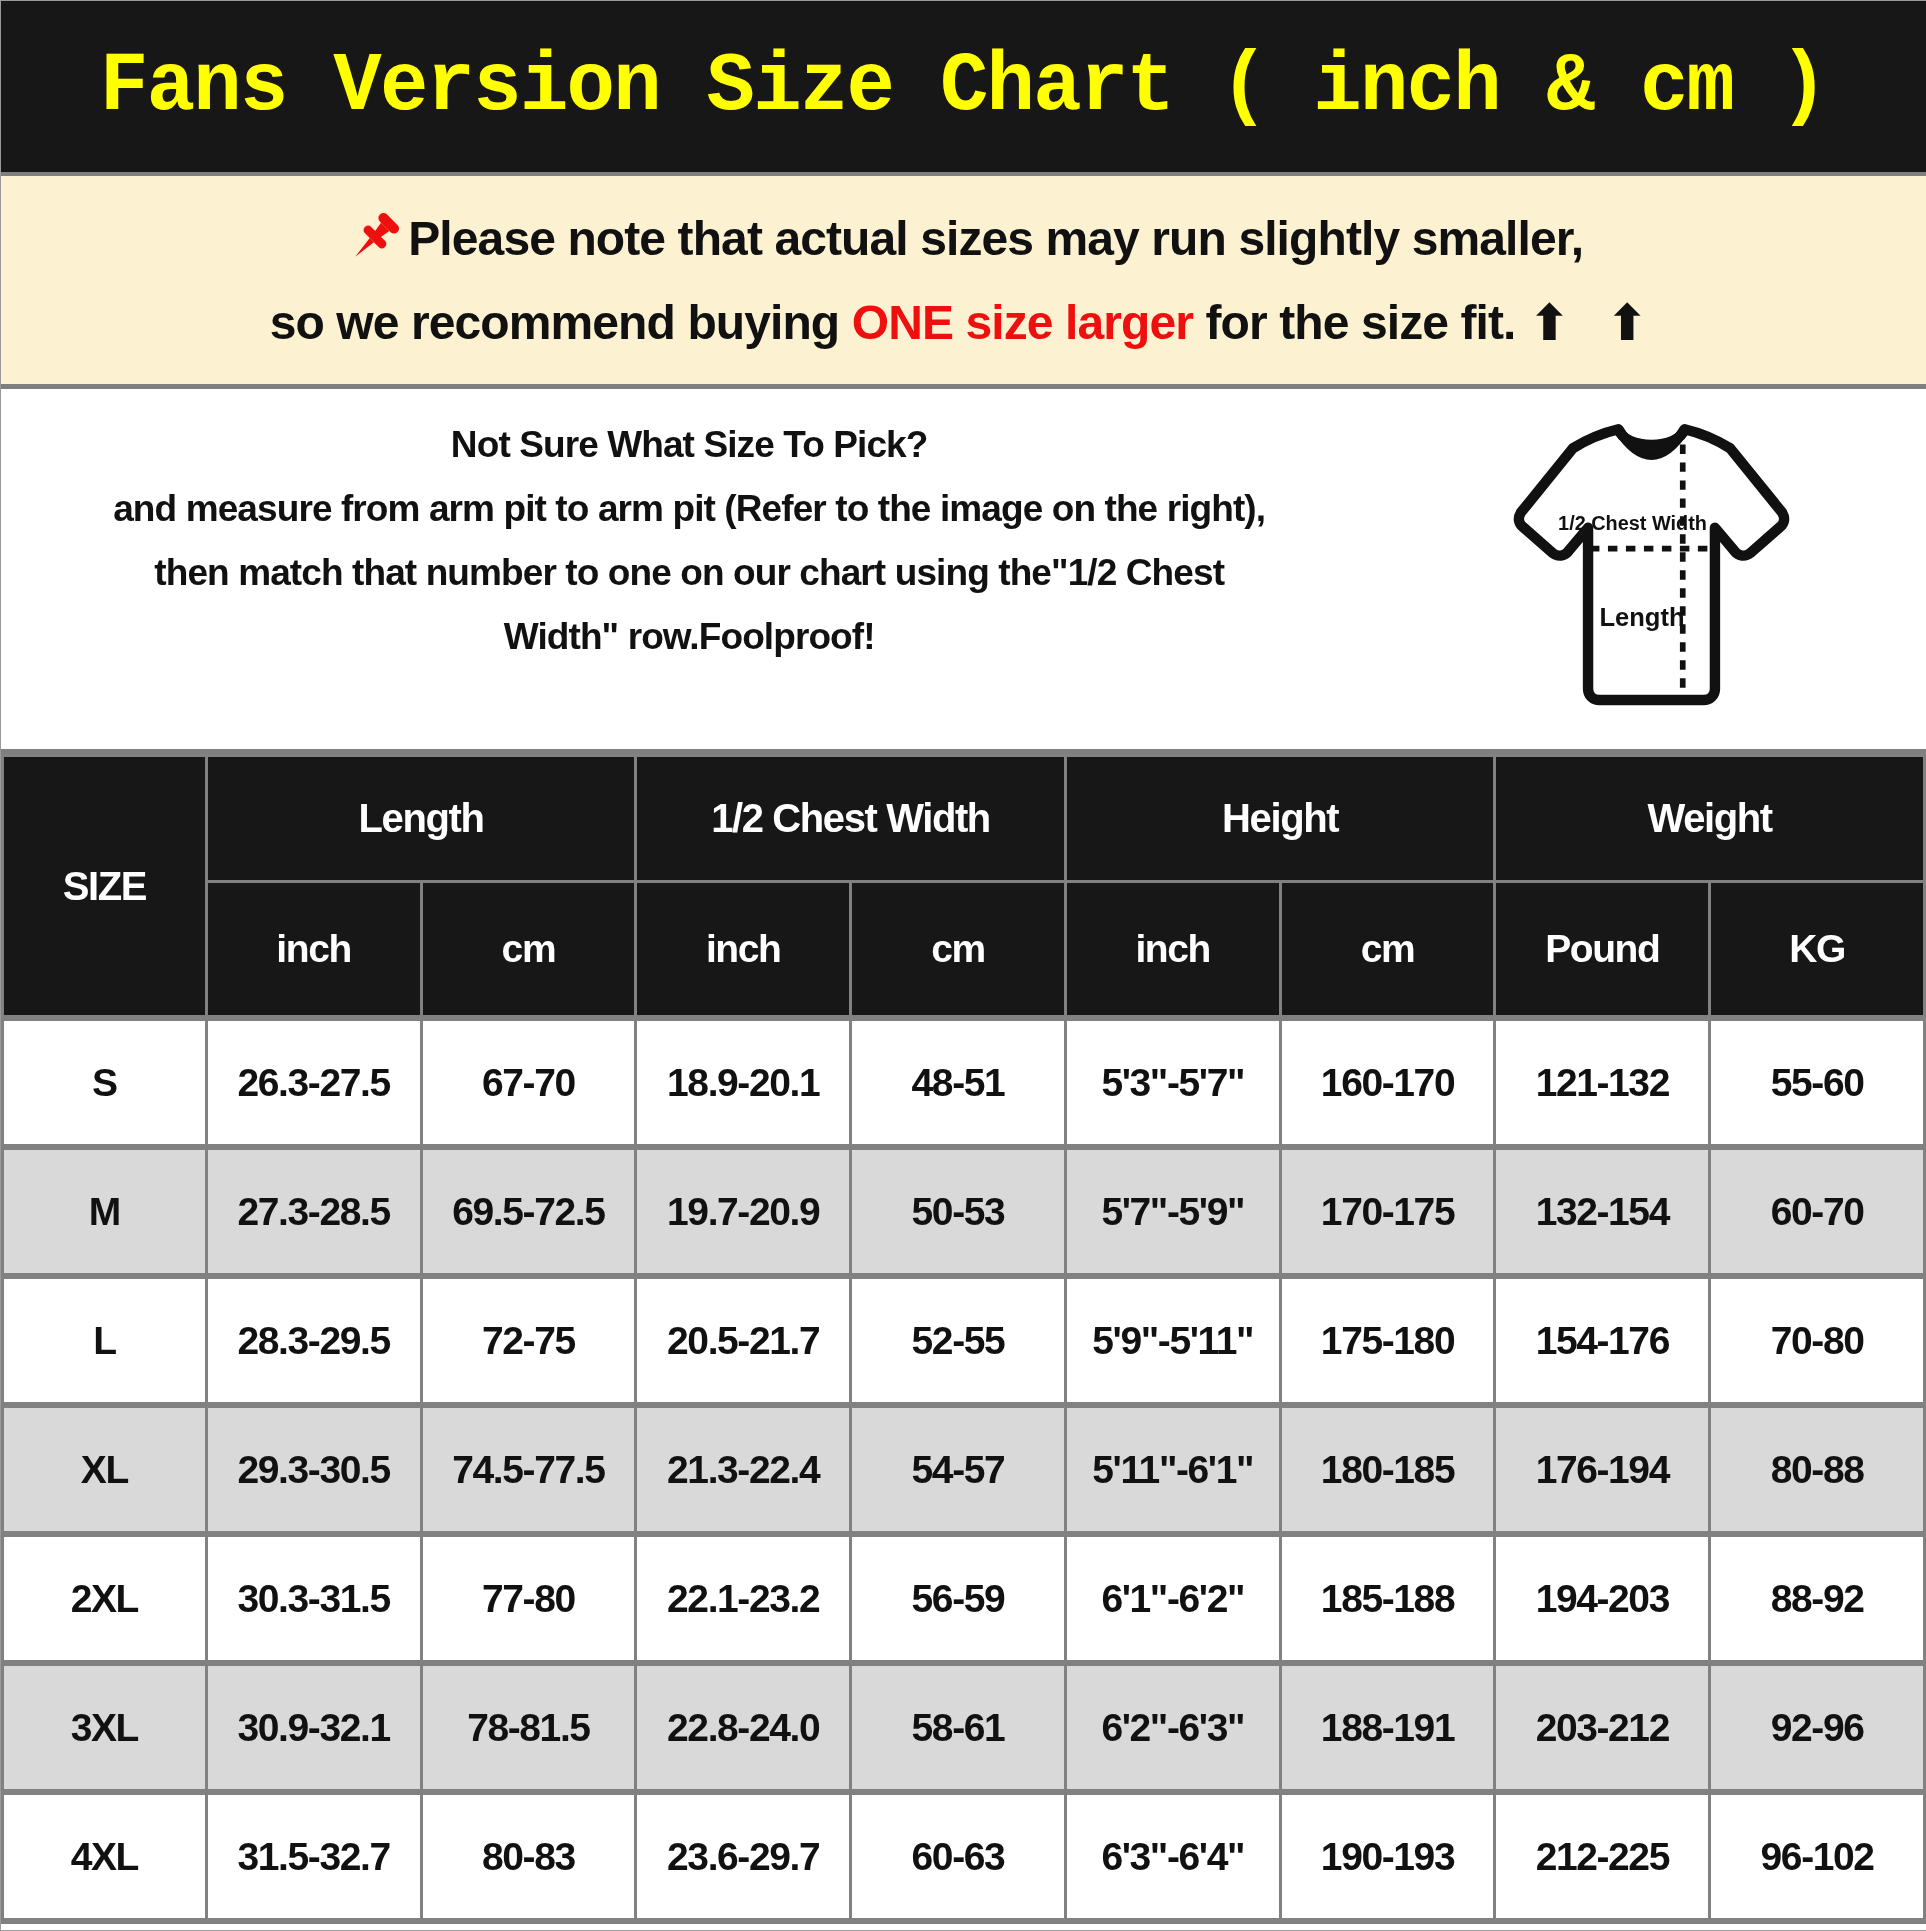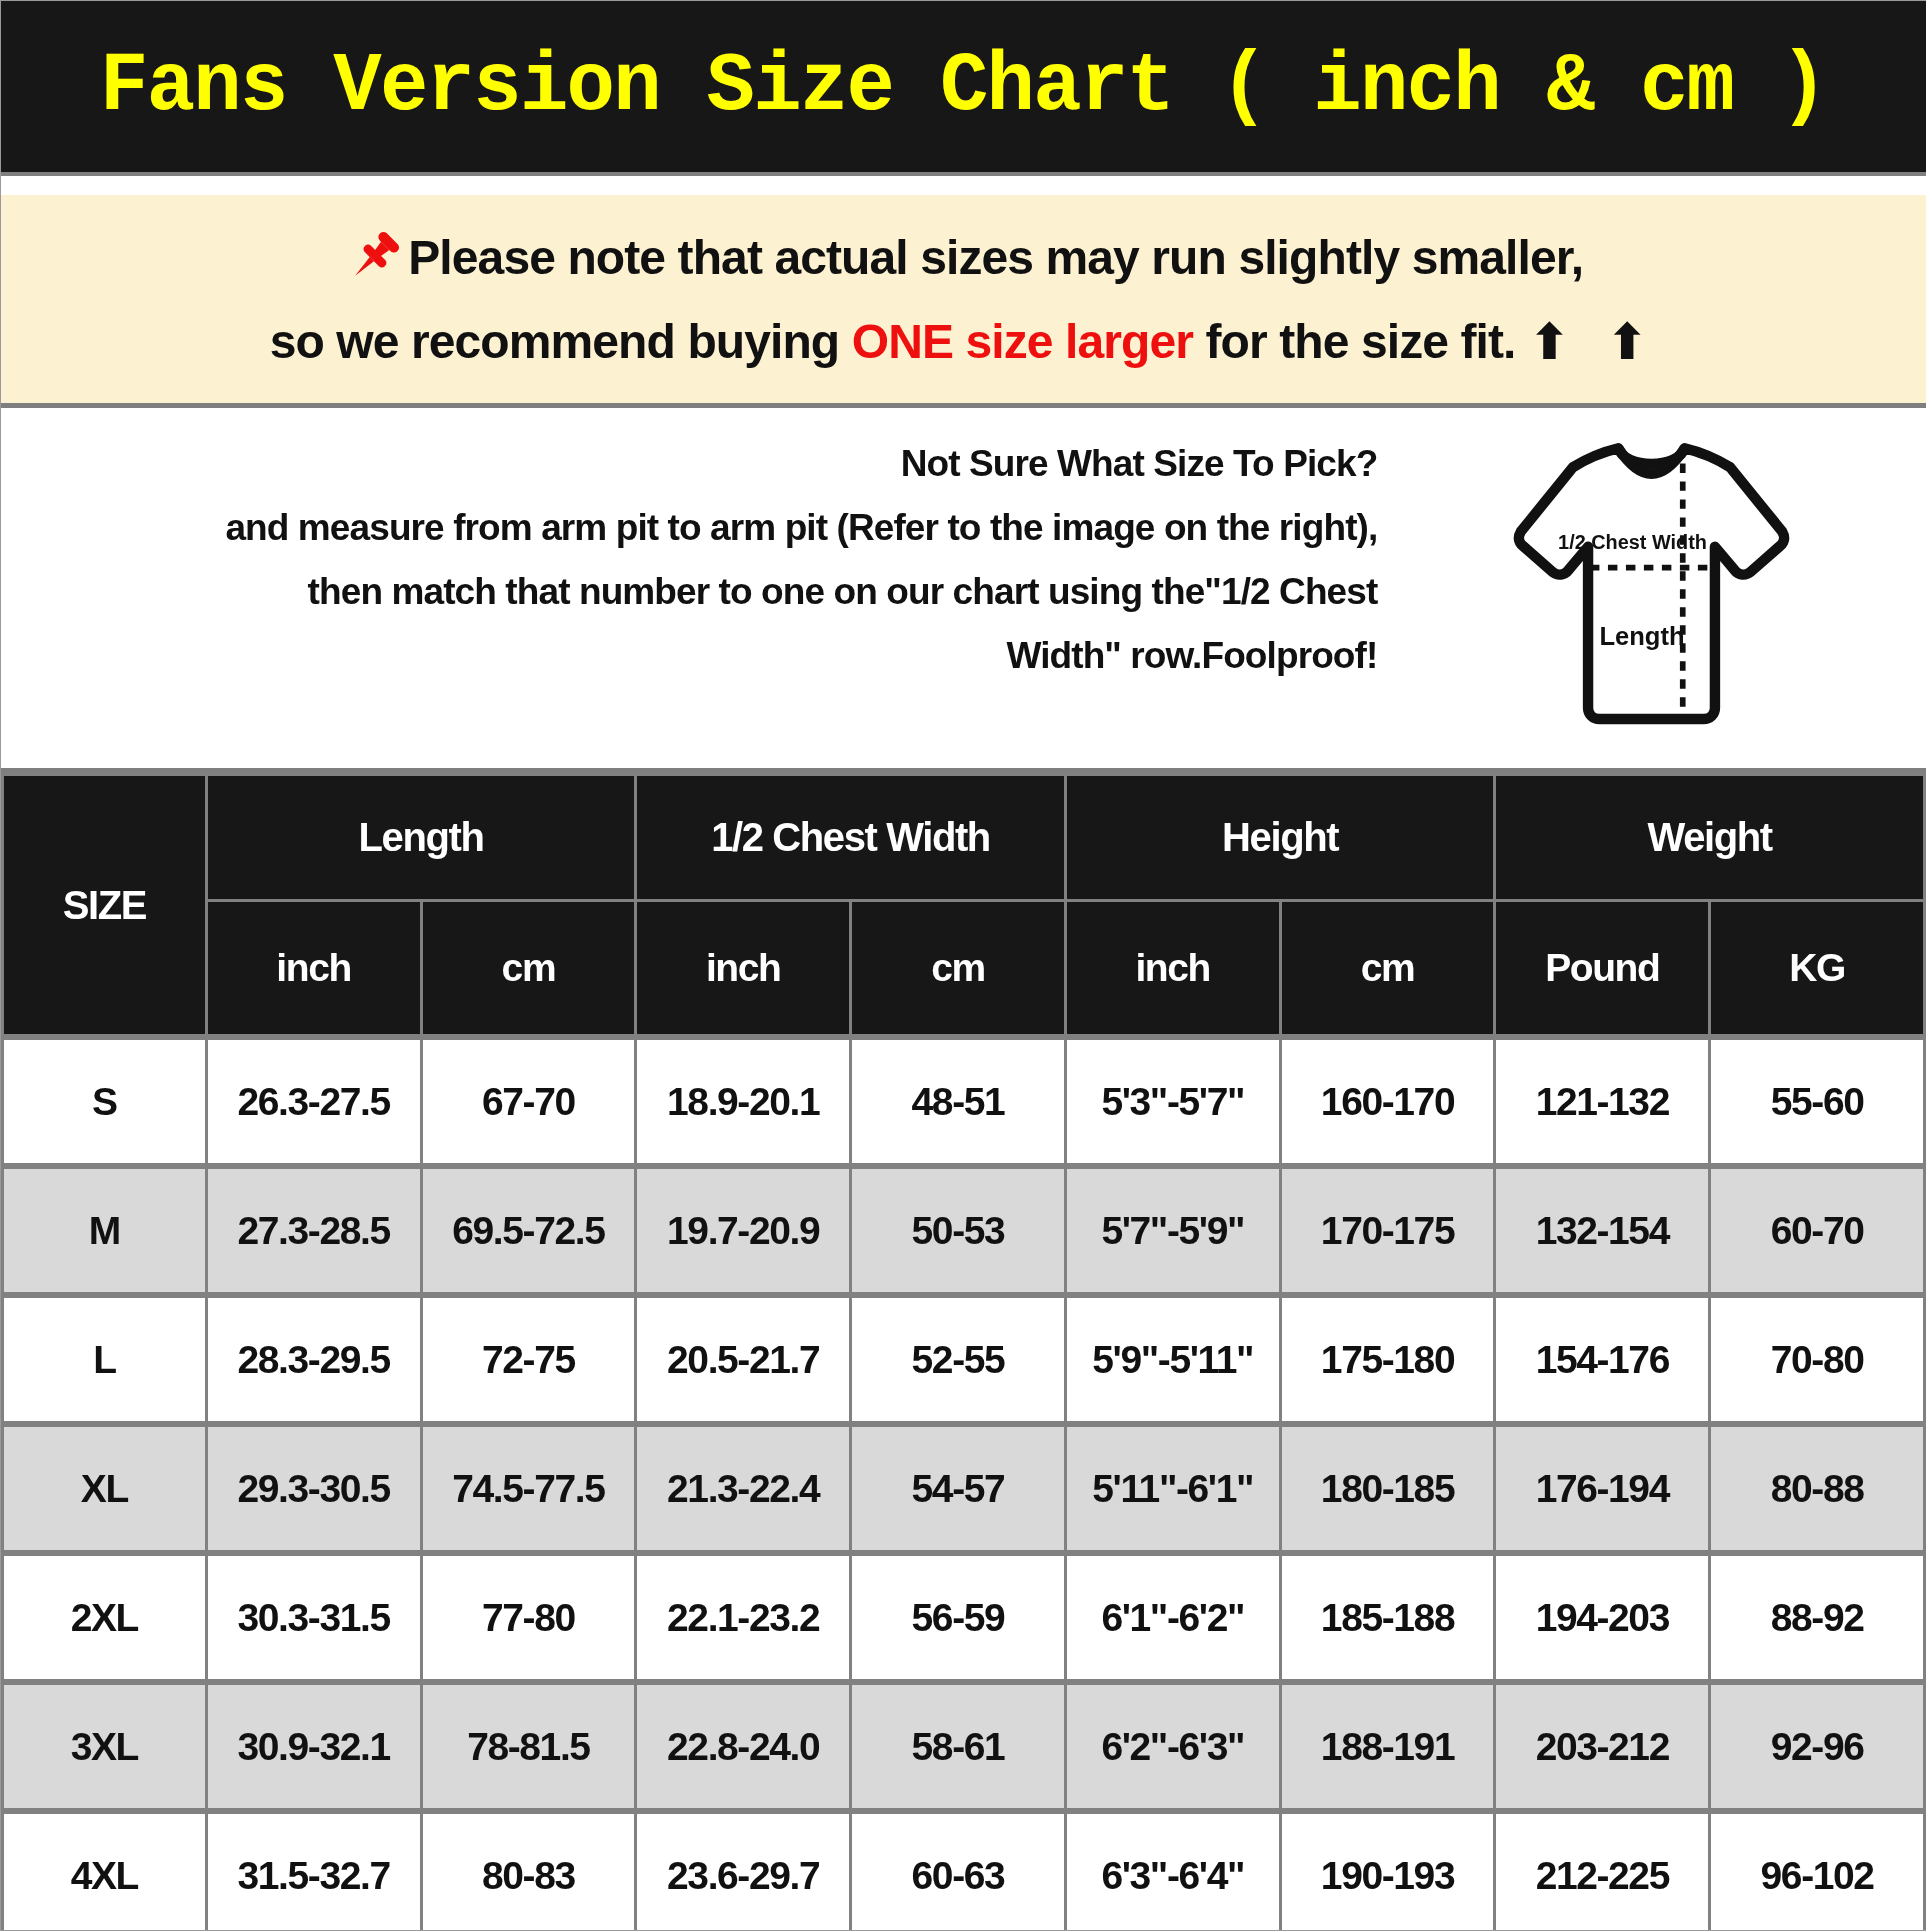--- a/index.html
+++ b/index.html
@@ -18,33 +18,33 @@
   }
   .title-bar h1{
     margin:0;font-size:84px;letter-spacing:-1.8px;
     color:var(--title-text,#ffff00);font-weight:bold;
     transform:scaleX(.96);white-space:nowrap;
   }
   
   .note{
     height:208px;background:var(--note-bg,#fcf1d1);
     display:flex;flex-direction:column;align-items:center;justify-content:center;
-    gap:26px;border-bottom:5.5px solid #7f7f7f;margin-top:19px;
+    gap:26px;border-bottom:5.5px solid #7f7f7f;
   }
   .note-line{font-size:48px;letter-spacing:-0.9px;white-space:nowrap;display:flex;align-items:center;}
   .note-line .hl{color:var(--accent-red,#ee0f0f);text-align:right;}
   .pin{width:59px;height:59px;margin-right:5.5px;flex:0 0 auto;}
   .arrows{font-family:"DejaVu Sans","Liberation Sans",sans-serif;font-size:50px;letter-spacing:9.2px;margin-left:13px;}
   
   .howto{height:360px;display:flex;border-bottom:5.5px solid #7f7f7f;}
   .howto-text{
     width:71.5%;box-sizing:border-box;padding-top:24px;
     text-align:center;font-size:37px;line-height:64px;letter-spacing:-0.9px;
   }
-  .howto-text div{white-space:nowrap;text-align:right;}
+  .howto-text div{white-space:nowrap;}
   .howto-diagram{flex:1;display:flex;align-items:flex-start;justify-content:center;padding-top:14.7px;}
   .tshirt{width:303px;height:327px;}
   
   table.sizes{
     width:100%;border-collapse:collapse;table-layout:fixed;
     font-size:39px;letter-spacing:-1.4px;
   }
   table.sizes col.size-col{width:10.6%;}
   table.sizes th,table.sizes td{
     border:3.7px solid var(--grid-line,#818181);

